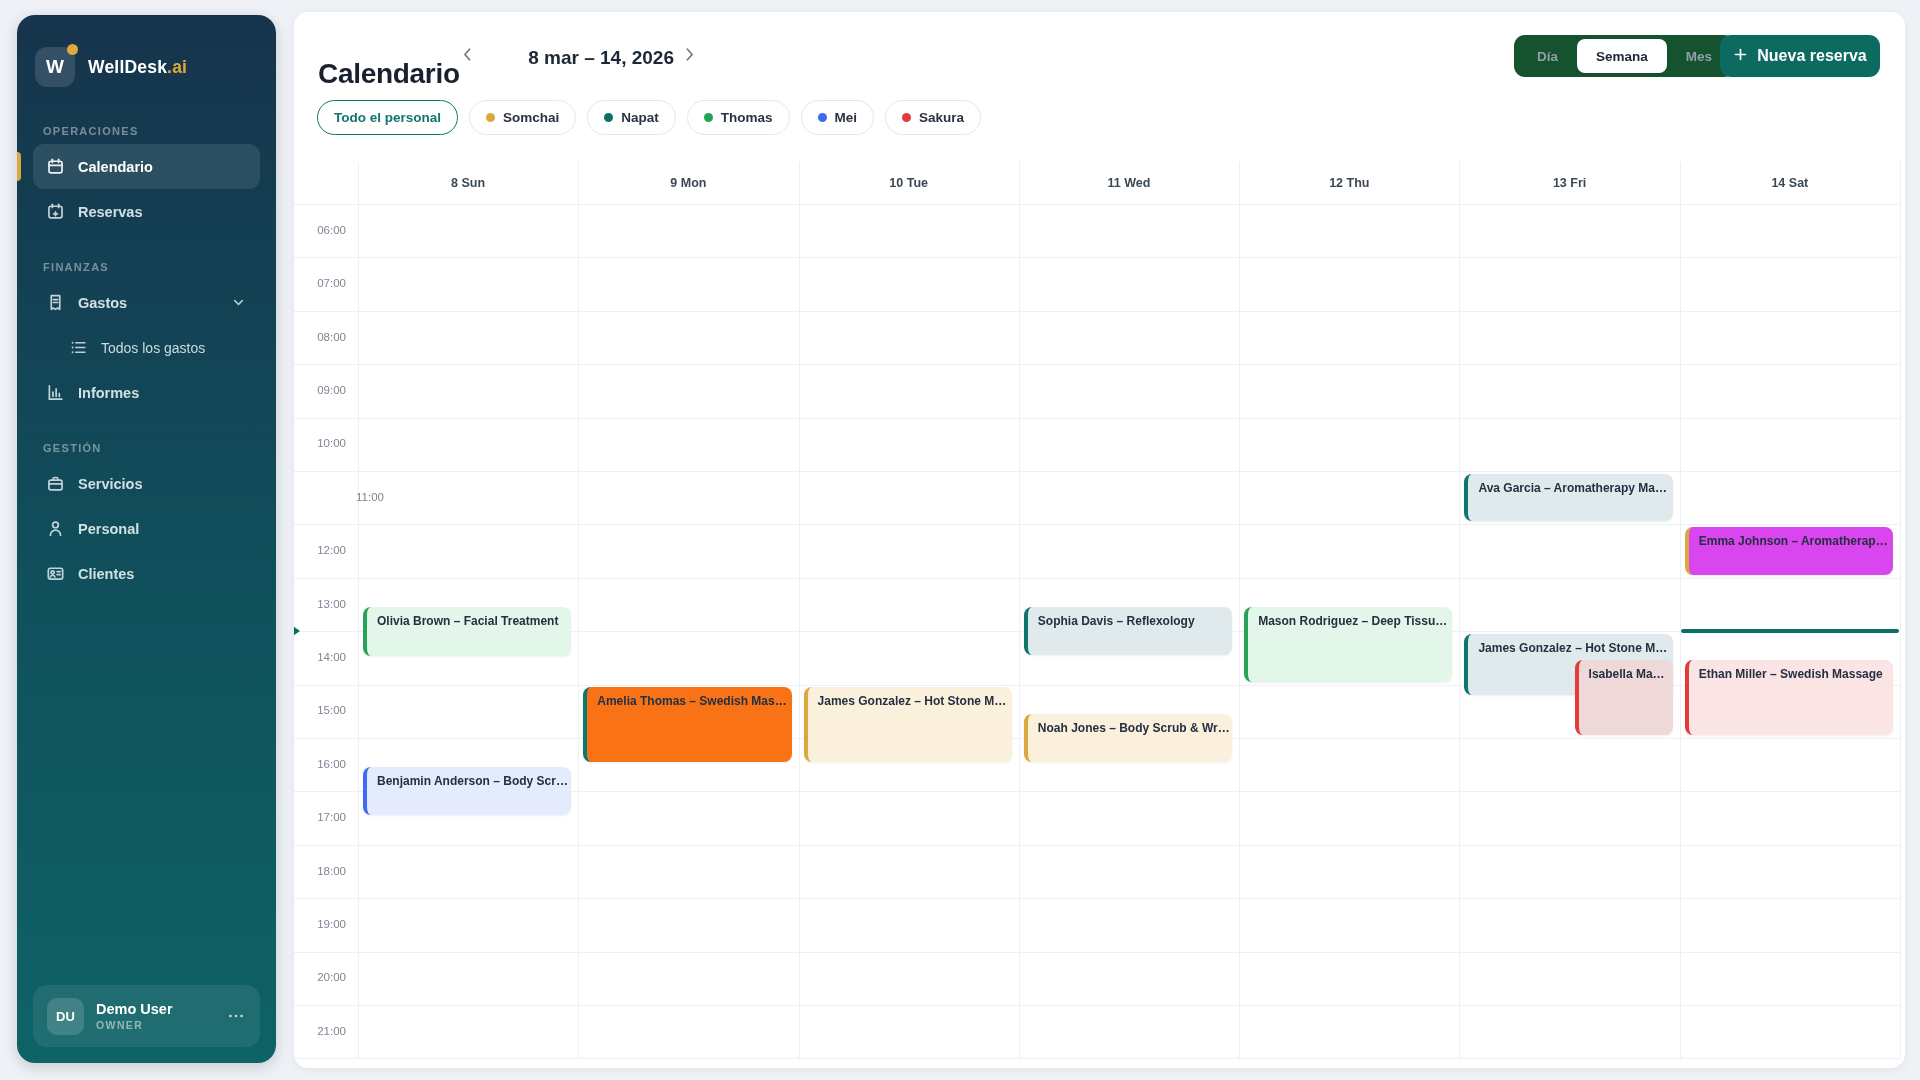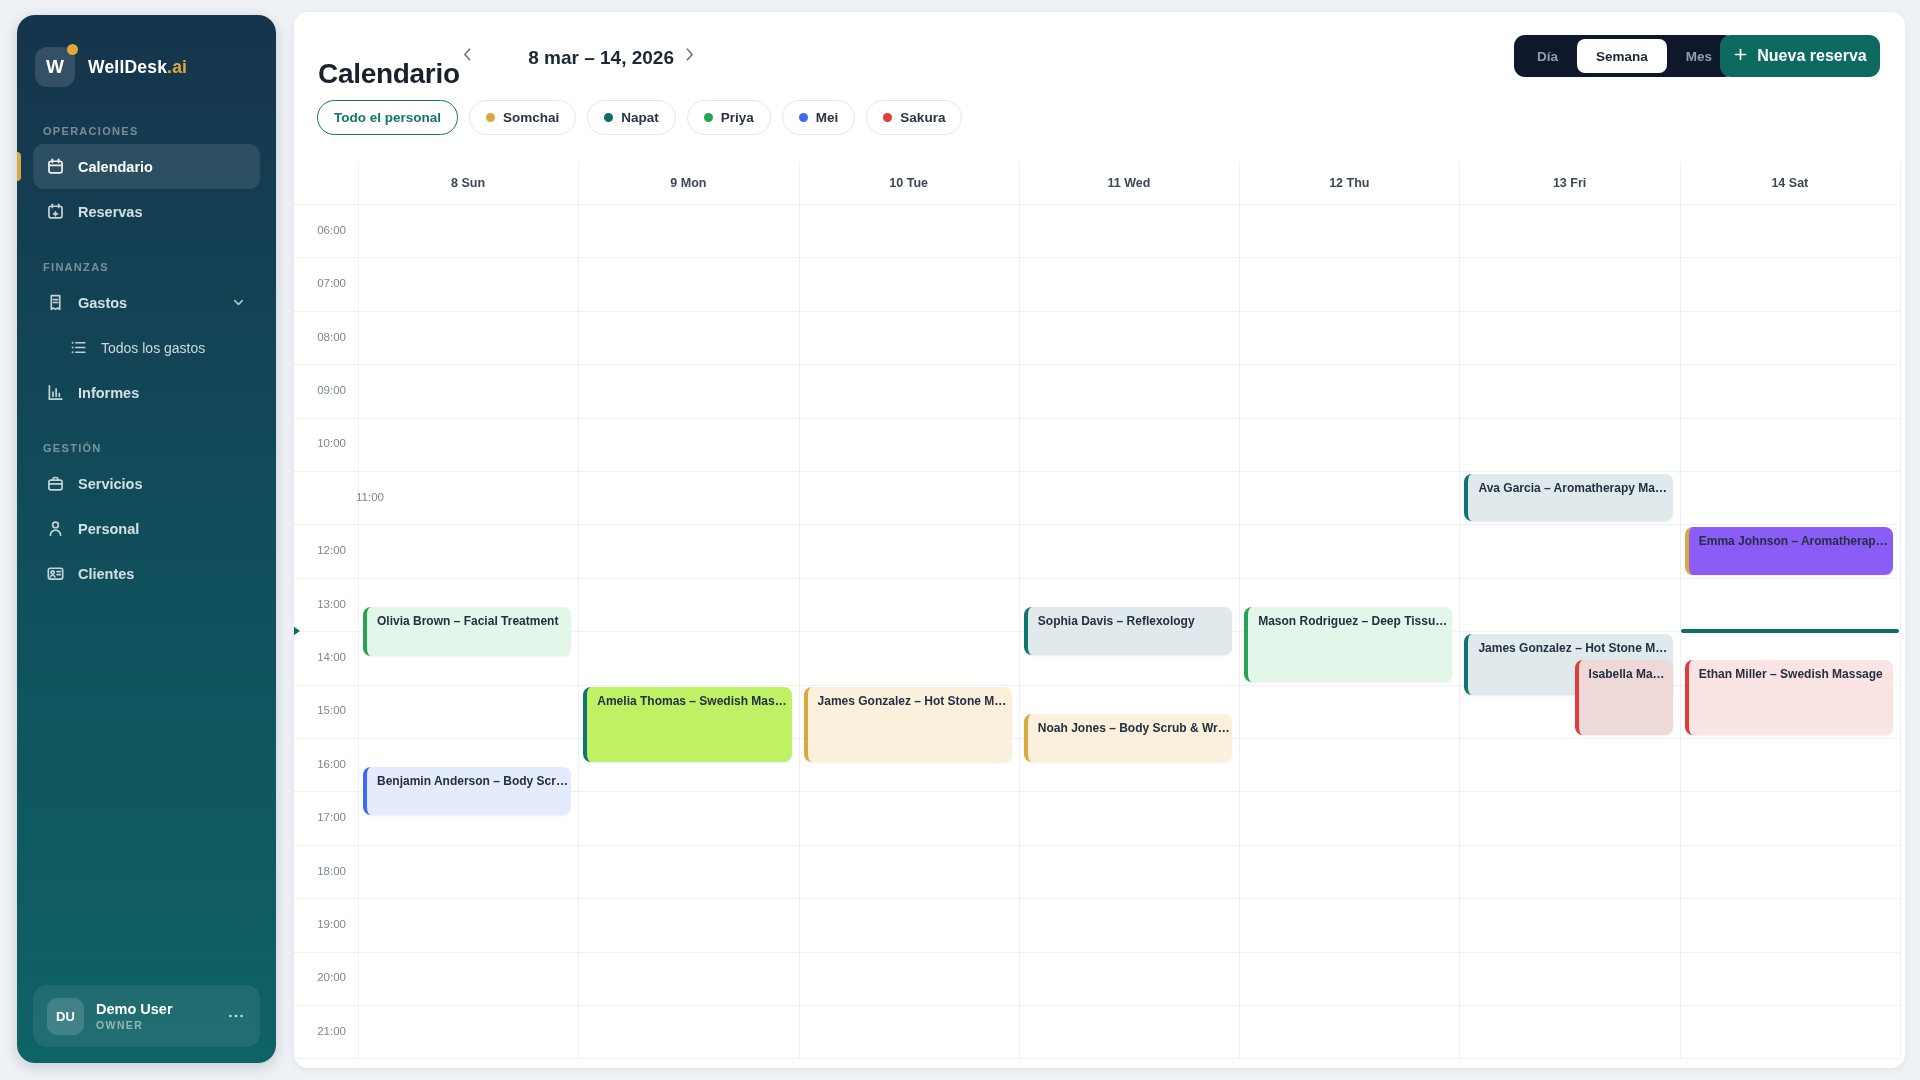--- a/index.html
+++ b/index.html
@@ -44,21 +44,21 @@
     position:absolute;left:294px;top:12px;width:1611px;height:1056px;background:#ffffff;
     border-radius:14px;box-shadow:0 2px 10px rgba(25,45,65,.06);overflow:hidden;
   }
   .page-title{position:absolute;left:24px;top:27px;font-size:28px;font-weight:700;color:#18222f;letter-spacing:-.3px;}
   .nav-btn{position:absolute;top:29px;width:30px;height:30px;border:none;background:transparent;color:#6d7683;
     display:flex;align-items:center;justify-content:center;cursor:pointer;padding:0;}
   .nav-btn svg{width:19px;height:19px;}
   .nav-prev{left:158px;}
   .nav-next{left:380px;}
   .date-range{position:absolute;left:190px;top:35px;width:190px;text-align:right;font-size:19px;font-weight:700;color:#1d2735;}
-  .view-toggle{position:absolute;left:1220px;top:23px;height:42px;border-radius:11px;background:#0f172a;
+  .view-toggle{position:absolute;left:1220px;top:23px;height:42px;border-radius:11px;background:#14532d;
     display:flex;align-items:center;padding:4px;box-sizing:border-box;}
   .view-option{height:34px;padding:0 19px;border:none;background:transparent;border-radius:8px;
     font-size:13.5px;font-weight:600;color:#949dab;display:flex;align-items:center;cursor:pointer;font-family:inherit;}
   .view-option.active{background:#fff;color:#1c2633;box-shadow:0 1px 3px rgba(20,35,50,.12);}
   .new-btn{position:absolute;left:1426px;top:23px;width:160px;height:42px;border:none;border-radius:11px;
     background:#0d6a60;color:#fff;font-size:16px;font-weight:700;display:flex;align-items:center;justify-content:center;gap:9px;cursor:pointer;font-family:inherit;}
   .new-btn svg{width:15px;height:15px;}
   .chip-bar{position:absolute;left:23px;top:88px;display:flex;gap:11px;}
   .chip{height:35px;border-radius:18px;border:1px solid #e3e7ec;background:#fff;display:flex;align-items:center;
     gap:8px;padding:0 16px;font-size:13.5px;font-weight:600;color:#2a3342;cursor:pointer;font-family:inherit;box-sizing:border-box;}
@@ -238,21 +238,21 @@
       <button class="chip">
         <span class="chip-dot" style="background: rgb(217, 168, 63);"></span>
         <span>Somchai</span>
       </button>
       <button class="chip">
         <span class="chip-dot" style="background: rgb(15, 110, 102);"></span>
         <span>Napat</span>
       </button>
       <button class="chip">
         <span class="chip-dot" style="background: rgb(33, 164, 83);"></span>
-        <span>Priya</span>
+        <span>Thomas</span>
       </button>
       <button class="chip">
         <span class="chip-dot" style="background: rgb(59, 108, 240);"></span>
         <span>Mei</span>
       </button>
       <button class="chip">
         <span class="chip-dot" style="background: rgb(226, 59, 59);"></span>
         <span>Sakura</span>
       </button>
     </div>
@@ -311,21 +311,21 @@
       <div class="time-label" style="top: 852.5px;">18:00</div>
       <div class="time-label" style="top: 905.9px;">19:00</div>
       <div class="time-label" style="top: 959.3px;">20:00</div>
       <div class="time-label" style="top: 1012.7px;">21:00</div>
       <div class="event" style="left: 69px; top: 595px; width: 208.286px; height: 49px; background: rgb(227, 246, 234); border-left-color: rgb(39, 163, 85); z-index: 10;">
         <span class="event-label">Olivia Brown – Facial Treatment</span>
       </div>
       <div class="event" style="left: 69px; top: 755.2px; width: 208.286px; height: 47.9px; background: rgb(228, 235, 253); border-left-color: rgb(63, 106, 245); z-index: 10;">
         <span class="event-label">Benjamin Anderson – Body Scr…</span>
       </div>
-      <div class="event" style="left: 289.286px; top: 675.1px; width: 208.286px; height: 74.6px; background: #bef264; border-left-color: rgb(15, 118, 110); z-index: 10;">
+      <div class="event" style="left: 289.286px; top: 675.1px; width: 208.286px; height: 74.6px; background: #f97316; border-left-color: rgb(15, 118, 110); z-index: 10;">
         <span class="event-label">Amelia Thomas – Swedish Mas…</span>
       </div>
       <div class="event" style="left: 509.571px; top: 675.1px; width: 208.286px; height: 74.6px; background: rgb(250, 240, 220); border-left-color: rgb(217, 168, 63); z-index: 10;">
         <span class="event-label">James Gonzalez – Hot Stone M…</span>
       </div>
       <div class="event" style="left: 729.857px; top: 595px; width: 208.286px; height: 47.9px; background: rgb(224, 234, 236); border-left-color: rgb(15, 118, 110); z-index: 10;">
         <span class="event-label">Sophia Davis – Reflexology</span>
       </div>
       <div class="event" style="left: 729.857px; top: 701.8px; width: 208.286px; height: 47.9px; background: rgb(250, 240, 220); border-left-color: rgb(217, 168, 63); z-index: 10;">
         <span class="event-label">Noah Jones – Body Scrub &amp; Wr…</span>
@@ -335,21 +335,21 @@
       </div>
       <div class="event" style="left: 1170.43px; top: 461.5px; width: 208.286px; height: 47.9px; background: rgb(224, 234, 236); border-left-color: rgb(15, 118, 110); z-index: 10;">
         <span class="event-label">Ava Garcia – Aromatherapy Ma…</span>
       </div>
       <div class="event" style="left: 1170.43px; top: 621.7px; width: 208.286px; height: 61.25px; background: rgb(224, 234, 236); border-left-color: rgb(15, 118, 110); z-index: 10;">
         <span class="event-label">James Gonzalez – Hot Stone M…</span>
       </div>
       <div class="event" style="left: 1280.57px; top: 648.4px; width: 98.1429px; height: 74.6px; background: rgb(238, 217, 216); border-left-color: rgb(226, 59, 59); z-index: 20;">
         <span class="event-label">Isabella Ma…</span>
       </div>
-      <div class="event" style="left: 1390.71px; top: 514.9px; width: 208.286px; height: 47.9px; background: #8b5cf6; border-left-color: rgb(217, 168, 63); z-index: 10;">
+      <div class="event" style="left: 1390.71px; top: 514.9px; width: 208.286px; height: 47.9px; background: #d946ef; border-left-color: rgb(217, 168, 63); z-index: 10;">
         <span class="event-label">Emma Johnson – Aromatherap…</span>
       </div>
       <div class="event" style="left: 1390.71px; top: 648.4px; width: 208.286px; height: 74.6px; background: rgb(251, 228, 228); border-left-color: rgb(226, 59, 59); z-index: 10;">
         <span class="event-label">Ethan Miller – Swedish Massage</span>
       </div>
       <div class="now-line" style="left: 1386.71px; width: 218.286px; top: 617.2px;"></div>
       <div class="now-arrow" style="left: -4px; top: 612.2px;"></div>
     </div>
 </main>
 

